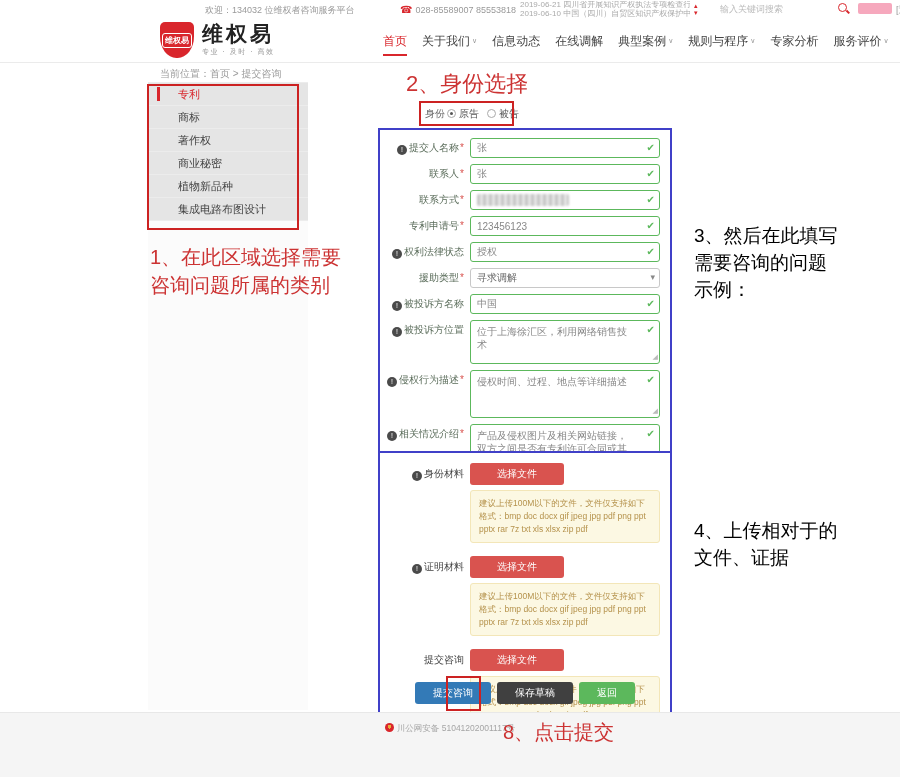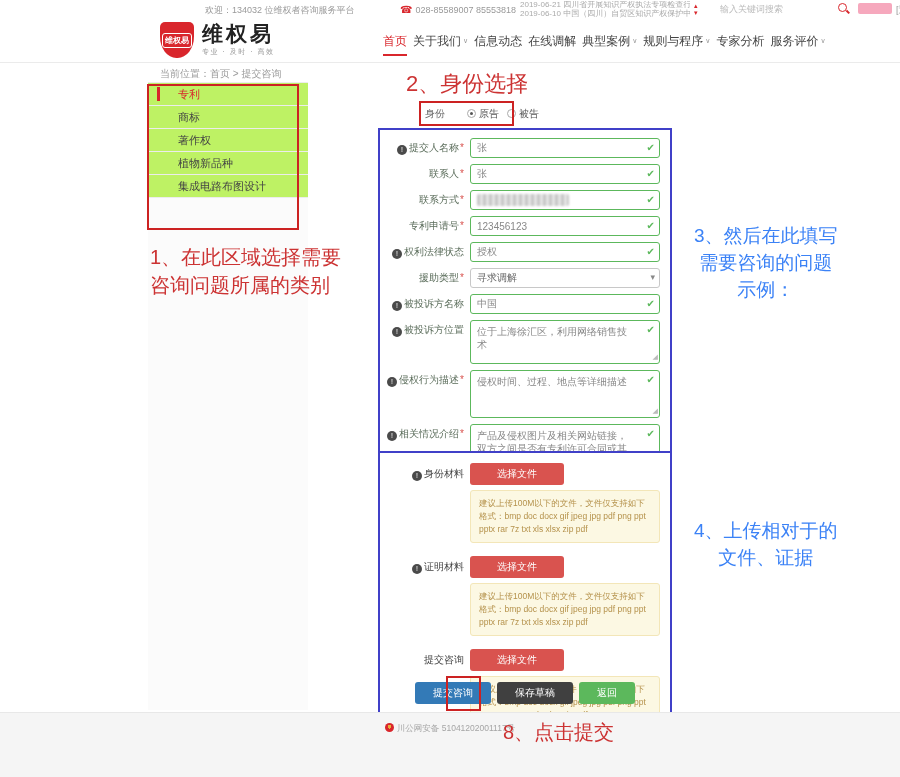--- a/index.html
+++ b/index.html
@@ -23,43 +23,43 @@
   .tb-out { position:absolute; left:713px; top:4px; }
 
   
   .header { position:absolute; top:18px; left:0; width:900px; height:45px; background:#fff; border-bottom:1px solid #ebebeb; }
   .logo-wrap { position:absolute; left:160px; top:4px; display:flex; align-items:center; }
   .shield { position:relative; width:34px; height:36px; background:#d9262c; border-radius:5px 5px 48% 48% / 5px 5px 60% 60%; display:flex; align-items:center; justify-content:center; }
   .shield-inner { border:1px solid #fff; border-radius:3px; color:#fff; font-size:8px; font-weight:bold; padding:1px 2px; letter-spacing:0; white-space:nowrap; }
   .logo-txt { margin-left:8px; }
   .logo-big { font-size:21px; font-weight:bold; color:#222; letter-spacing:3px; line-height:22px; }
   .logo-tag { font-size:7px; color:#999; letter-spacing:1.5px; margin-top:2px; }
-  .nav { position:absolute; left:383px; top:15px; display:flex; gap:6px; font-size:12px; color:#444; white-space:nowrap; }
+  .nav { position:absolute; left:383px; top:15px; display:flex; gap:15px; font-size:12px; color:#444; white-space:nowrap; }
   .nav-item { cursor:pointer; }
   .nav-item.active { color:#d9262c; border-bottom:2px solid #d9262c; padding-bottom:4px; }
   .caret { font-size:7px; color:#999; margin-left:2px; vertical-align:2px; }
 
   .breadcrumb { position:absolute; left:160px; top:67px; font-size:10px; color:#9a9a9a; }
 
   
   .left-col { position:absolute; left:148px; top:82px; width:160px; height:628px; background:#fbfbfb; }
   .side-menu { background:#fff; border-top:1px solid #ececec; }
-  .side-item { position:relative; height:23px; line-height:23px; padding-left:30px; font-size:11px; color:#444; border-bottom:1px solid #ececec; cursor:pointer; background:#bef264; white-space:nowrap; }
+  .side-item { position:relative; height:23px; line-height:23px; padding-left:30px; font-size:11px; color:#444; border-bottom:1px solid #ececec; cursor:pointer; background:#e5e5e5; white-space:nowrap; }
   .side-item.active { color:#d9262c; }
   .side-item.active::before { content:""; position:absolute; left:9px; top:4px; bottom:4px; width:3px; background:#d9262c; }
 
   
   .rbox { position:absolute; border:2px solid #cc2222; z-index:6; pointer-events:none; }
   #rbox-side { left:147px; top:84px; width:152px; height:146px; }
   #rbox-ident { left:419px; top:101px; width:95px; height:25px; }
   #rbox-submit { left:446px; top:676px; width:35px; height:35px; }
 
   
   .ident { position:absolute; left:425px; top:104px; height:19px; display:flex; align-items:center; font-size:10px; color:#666; }
-  .ident .lbl { margin-right:22px;text-align:right; }
+  .ident .lbl { margin-right:2px;text-align:right; }
   .radio { position:relative; display:inline-block; width:9px; height:9px; border:1px solid #aaa; border-radius:50%; background:#fff; margin-right:3px; vertical-align:-1px; cursor:pointer; }
   .radio.sel::after { content:""; position:absolute; left:2px; top:2px; width:3px; height:3px; border-radius:50%; background:#555; }
   .ident .opt { margin-right:8px; color:#555; }
 
   
   .form-panel { position:absolute; left:378px; top:128px; width:294px; border:2px solid #4040c8; background:#fff; padding:8px 10px 6px 0; }
   .frow { display:flex; margin-bottom:6px; }
   .frow:last-child { margin-bottom:0; }
   .flabel { width:90px; flex-shrink:0; text-align:right; font-size:10px; color:#5c6e5c; padding-right:6px; padding-top:4px; line-height:11px; white-space:nowrap; }
   .star { color:#d9534f; margin-left:1px; }
@@ -86,21 +86,21 @@
   .actions { position:absolute; left:378px; top:682px; width:294px; display:flex; justify-content:center; gap:6px; z-index:4; }
   .abtn { color:#fff; font-size:10px; padding:4px 18px; border-radius:3px; cursor:pointer; white-space:nowrap; }
 
   
   .footer { position:absolute; left:0; top:712px; width:900px; height:65px; background:#f5f5f5; border-top:1px solid #e8e8e8; text-align:center; font-size:8.5px; color:#a5a5a5; padding-top:9px; line-height:12px; }
   .emblem { display:inline-block; width:9px; height:9px; border-radius:50%; background:radial-gradient(circle at 50% 40%, #e8b23a 0 2px, #d9262c 2px); margin-right:3px; vertical-align:-1px; }
 
   
   .anno { position:absolute; z-index:7; pointer-events:none; font-weight:500; }
   .anno-red { color:#cc3333; }
-  .anno-blue { color:#3b82f6;text-align:center; }
+  .anno-blue { color:#000000; }
   #anno1 { left:150px; top:243px; font-size:20px; line-height:28px; }
   #anno2 { left:406px; top:69px; font-size:22px; }
   #anno3 { left:694px; top:222px; font-size:19px; line-height:27px; }
   #anno4 { left:694px; top:517px; font-size:19px; line-height:27px; }
   #anno5 { left:503px; top:719px; font-size:20px; }
 </style>
 </head>
 <body>
 
 <div class="canvas">
@@ -146,20 +146,21 @@
       </div>
   </div>
 
   <div class="breadcrumb">当前位置：首页 &gt; 提交咨询</div>
 
   <div class="left-col">
     <div class="side-menu" id="side-menu">
         <div class="side-item active">专利</div>
         <div class="side-item">商标</div>
         <div class="side-item">著作权</div>
+        <div class="side-item">商业秘密</div>
         <div class="side-item">植物新品种</div>
         <div class="side-item">集成电路布图设计</div>
       </div>
   </div>
 
   <div class="ident">
     <span class="lbl">身份</span>
     <span id="ident-opts"><span class="radio sel"></span><span class="opt">原告</span><span class="radio"></span><span class="opt">被告</span></span>
   </div>
 

